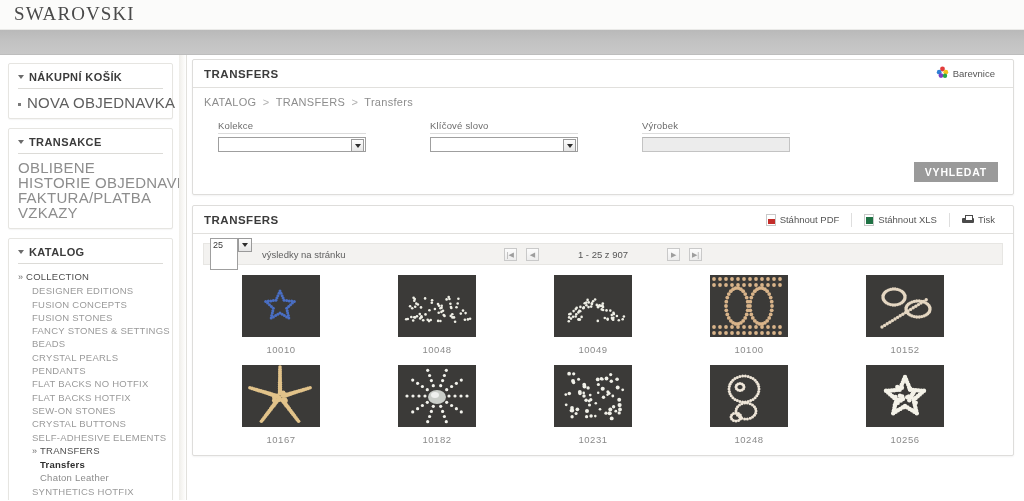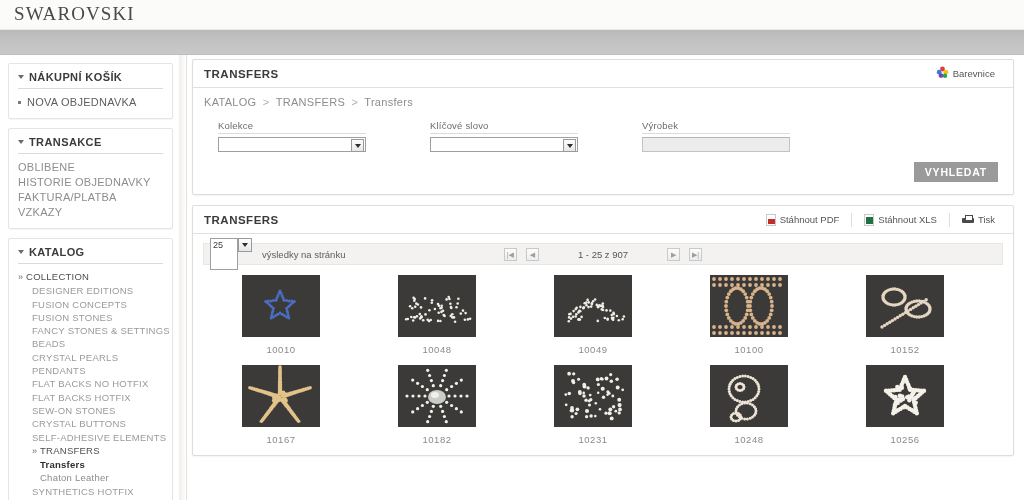--- a/index.html
+++ b/index.html
@@ -84,21 +84,21 @@
   .sb-head .caret {
     display: inline-block;
     width: 0; height: 0;
     border-left: 3.5px solid transparent;
     border-right: 3.5px solid transparent;
     border-top: 4px solid #6b6b6b;
     margin-right: 5px;
     vertical-align: 2px;
   }
   .sb-row {
-    font-size: 11px;
+    font-size: 15px;
     color: #8d8d8d;
     letter-spacing: .25px;
     line-height: 13px;
     padding: 1px 0 1px 0;
     white-space: nowrap;
     cursor: pointer;
   }
   .sb-row.bullet::before {
     content: "";
     display: inline-block;

